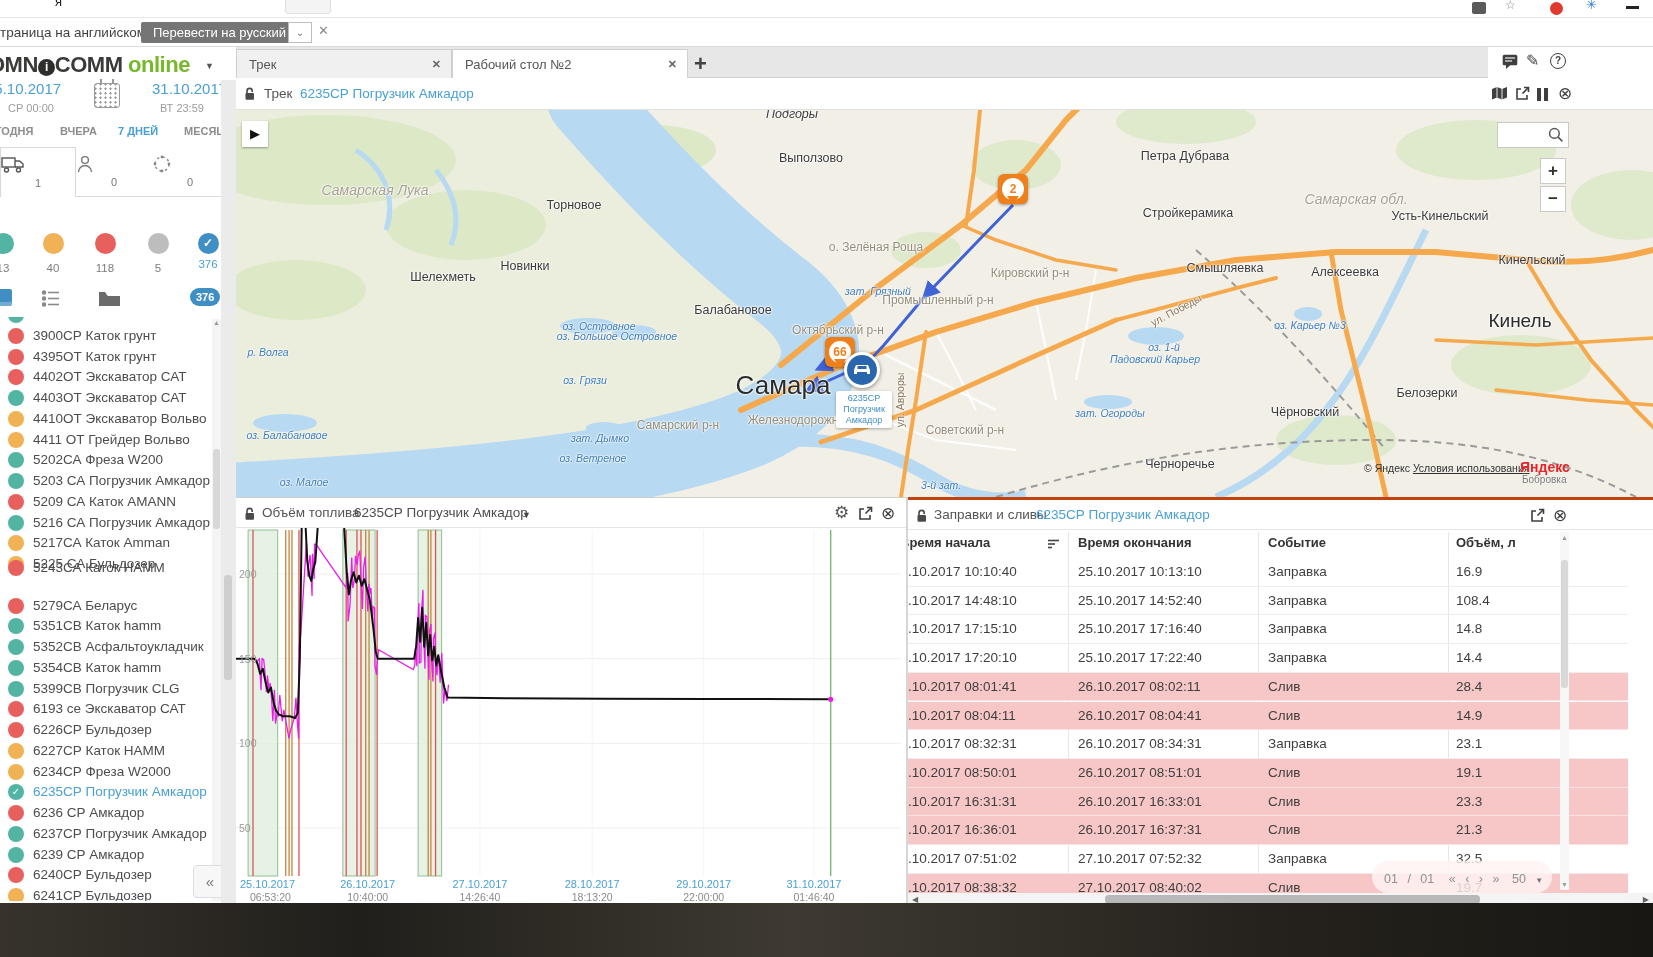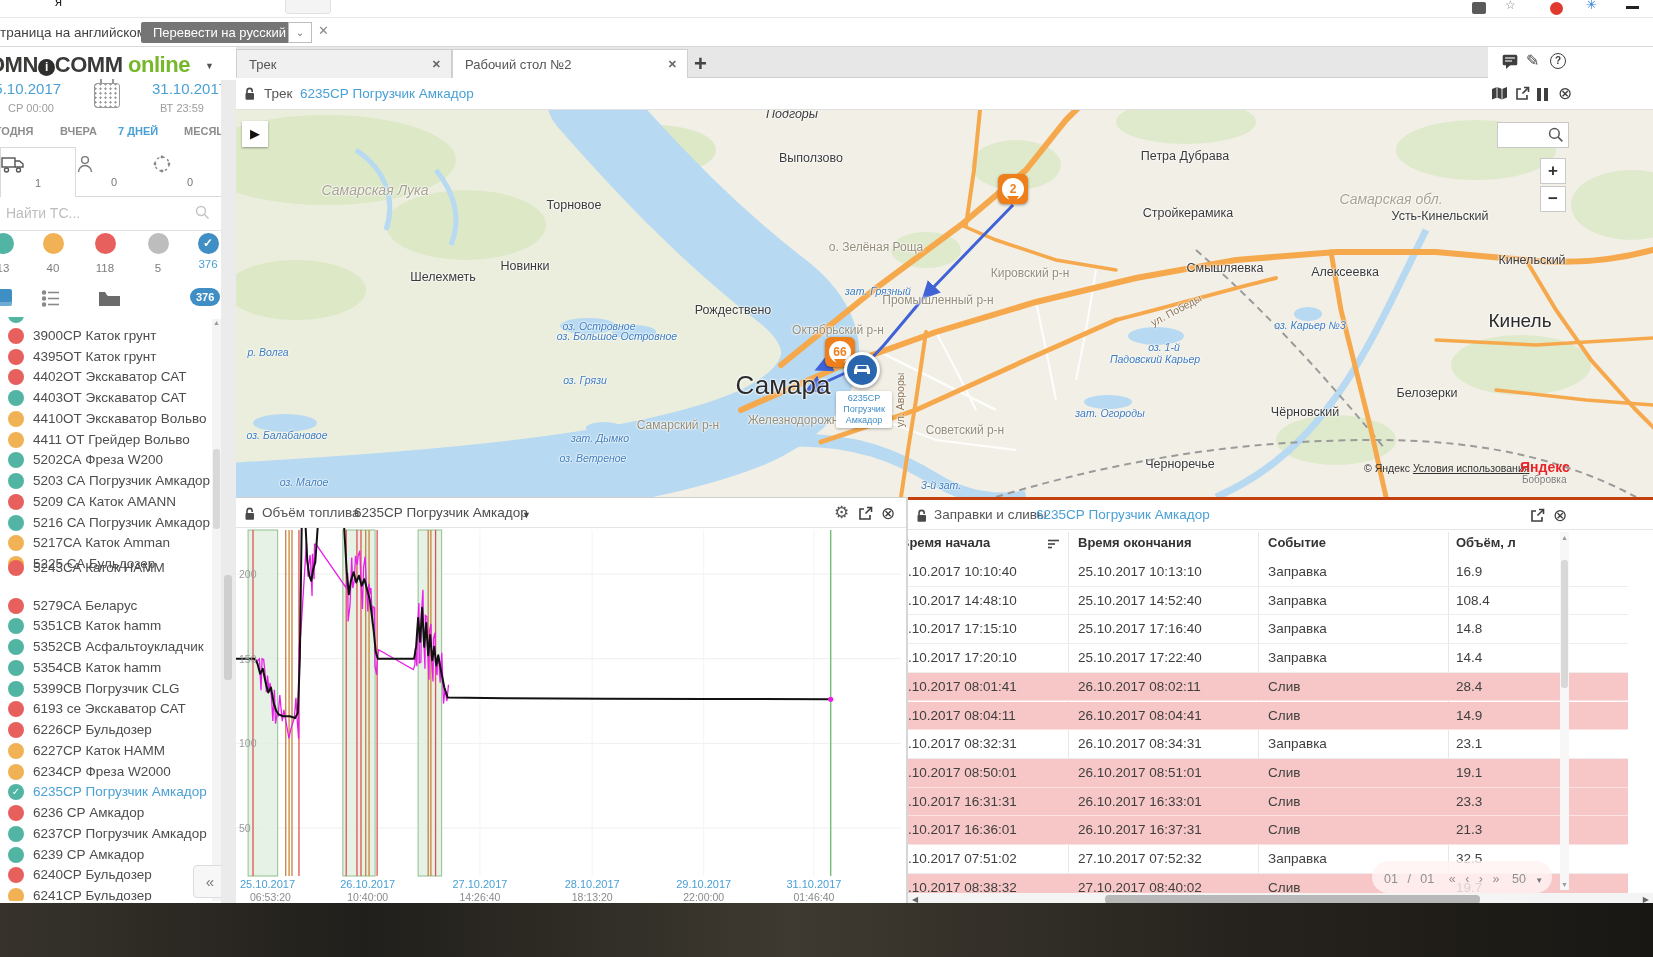--- a/index.html
+++ b/index.html
@@ -219,27 +219,20 @@
           <circle cx="10" cy="9" r="7" fill="none" stroke="#888" stroke-width="1.4" stroke-dasharray="2.5 3"></circle>
           <circle cx="10" cy="2" r="1.4" fill="#888"></circle>
           <circle cx="17" cy="9" r="1.4" fill="#888"></circle>
           <circle cx="3" cy="9" r="1.4" fill="#888"></circle>
           <circle cx="10" cy="16" r="1.4" fill="#888"></circle>
         </svg>
       <span class="cnt">0</span>
     </div>
   </div>
 
-  <div id="veh-search">
-    <span class="ph">Найти ТС...</span>
-    <svg width="15" height="15" viewBox="0 0 15 15">
-        <circle cx="6" cy="6" r="4.5" fill="none" stroke="#c4c4c4" stroke-width="1.5"></circle>
-        <line x1="9.5" y1="9.5" x2="13.5" y2="13.5" stroke="#c4c4c4" stroke-width="1.5"></line>
-      </svg>
-  </div>
 
   <div id="status-row">
       <div class="st-cell" style="left: -18px;"><span class="st-dot" style="background:#52b5a3"></span><span class="st-num">13</span></div>
       <div class="st-cell" style="left: 32px;"><span class="st-dot" style="background:#f0b254"></span><span class="st-num">40</span></div>
       <div class="st-cell" style="left: 84px;"><span class="st-dot" style="background:#e8605d"></span><span class="st-num">118</span></div>
       <div class="st-cell" style="left: 137px;"><span class="st-dot" style="background:#bdbdbd"></span><span class="st-num">5</span></div>
       <div class="st-cell" style="left: 187px;"><span class="st-dot" style="background:#3f8fc4">✓</span><span class="st-num" style="color: rgb(74, 160, 213);">376</span></div>
     </div>
 
   <div id="icons-row">
@@ -494,30 +487,30 @@
 
   <div id="map-labels">
       <span class="ml ml-town" style="left: 556px; top: 4px; font-style: italic;">Подгоры</span>
       <span class="ml ml-town" style="left: 575px; top: 48px;">Выползово</span>
       <span class="ml ml-town" style="left: 338px; top: 95px;">Торновое</span>
       <span class="ml ml-region" style="left: 139px; top: 80px;">Самарская Лука</span>
       <span class="ml ml-town" style="left: 289px; top: 156px;">Новинки</span>
       <span class="ml ml-town" style="left: 207px; top: 167px;">Шелехметь</span>
       <span class="ml ml-district" style="left: 640px; top: 137px;">о. Зелёная Роща</span>
       <span class="ml ml-water" style="left: 642px; top: 181px;">зат. Грязный</span>
-      <span class="ml ml-town" style="left: 497px; top: 200px;">Рождествено</span>
+      <span class="ml ml-town" style="left: 497px; top: 200px;">Балабановое</span>
       <span class="ml ml-water" style="left: 363px; top: 216px;">оз. Островное</span>
       <span class="ml ml-water" style="left: 381px; top: 226px;">оз. Большое Островное</span>
       <span class="ml ml-district" style="left: 602px; top: 220px;">Октябрьский р-н</span>
       <span class="ml ml-district" style="left: 702px; top: 190px;">Промышленный р-н</span>
       <span class="ml ml-district" style="left: 794px; top: 163px;">Кировский р-н</span>
       <span class="ml ml-town" style="left: 949px; top: 46px;">Петра Дубрава</span>
       <span class="ml ml-town" style="left: 952px; top: 103px;">Стройкерамика</span>
       <span class="ml ml-town" style="left: 989px; top: 158px;">Смышляевка</span>
-      <span class="ml ml-region" style="left: 1155px; top: 89px;">Самарская обл.</span>
+      <span class="ml ml-region" style="left: 1120px; top: 89px;">Самарская обл.</span>
       <span class="ml ml-town" style="left: 1204px; top: 106px;">Усть-Кинельский</span>
       <span class="ml ml-town" style="left: 1296px; top: 150px;">Кинельский</span>
       <span class="ml ml-town" style="left: 1109px; top: 162px;">Алексеевка</span>
       <span class="ml ml-city2" style="left: 1284px; top: 211px;">Кинель</span>
       <span class="ml ml-water" style="left: 1074px; top: 215px;">оз. Карьер №3</span>
       <span class="ml ml-water" style="left: 928px; top: 237px;">оз. 1-й</span>
       <span class="ml ml-water" style="left: 919px; top: 249px;">Падовский Карьер</span>
       <span class="ml ml-town" style="left: 1191px; top: 283px;">Белозерки</span>
       <span class="ml ml-water" style="left: 874px; top: 303px;">зат. Огороды</span>
       <span class="ml ml-town" style="left: 1069px; top: 302px;">Чёрновский</span>

